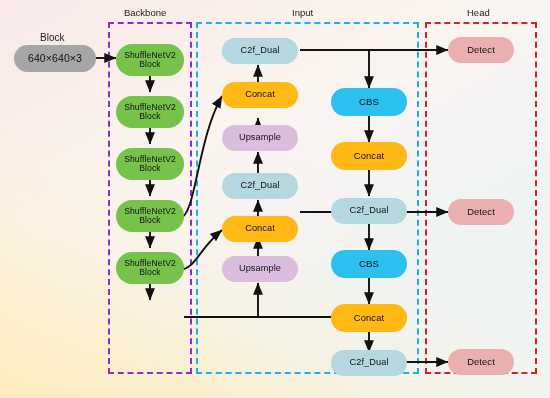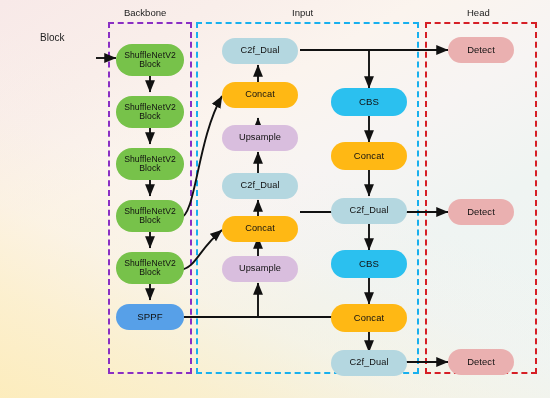--- a/index.html
+++ b/index.html
@@ -125,43 +125,43 @@
       <path d="M300,212 L369,212"></path>
       <path d="M184,317 L369,317"></path>
     </g>
 
     <g stroke="#111111" stroke-width="1.9" fill="none" marker-end="url(#arw)">
       <path d="M300,317 L352,317"></path>
     </g>
   </svg>
 
   <div class="group-label" style="left:40px; top:32px; font-size:10px;">Block</div>
+  <div class="node" style="left:14px; top:45px; width:82px; height:27px; border-radius:13.5px; background:#a6a6a6; font-size:10.5px;">
+    <span>640×640×3</span>
+  </div>
 
   <div class="node" style="left:116px; top:44px; width:68px; height:32px; border-radius:16px; background:#77c24a; font-size:8.6px; flex-direction:column;">
     <span>ShuffleNetV2</span>
     <span>Block</span>
   </div>
   <div class="node" style="left:116px; top:96px; width:68px; height:32px; border-radius:16px; background:#77c24a; font-size:8.6px; flex-direction:column;">
     <span>ShuffleNetV2</span>
     <span>Block</span>
   </div>
   <div class="node" style="left:116px; top:148px; width:68px; height:32px; border-radius:16px; background:#77c24a; font-size:8.6px; flex-direction:column;">
     <span>ShuffleNetV2</span>
     <span>Block</span>
   </div>
   <div class="node" style="left:116px; top:200px; width:68px; height:32px; border-radius:16px; background:#77c24a; font-size:8.6px; flex-direction:column;">
     <span>ShuffleNetV2</span>
     <span>Block</span>
   </div>
   <div class="node" style="left:116px; top:252px; width:68px; height:32px; border-radius:16px; background:#77c24a; font-size:8.6px; flex-direction:column;">
     <span>ShuffleNetV2</span>
     <span>Block</span>
-  </div>
-  <div class="node" style="left:116px; top:304px; width:68px; height:26px; border-radius:13px; background:#57a0e8; font-size:9.6px;">
-    <span>SPPF</span>
   </div>
 
   <div class="node" style="left:222px; top:38px; width:76px; height:26px; border-radius:13px; background:#b4d7e0; font-size:9.2px;">
     <span>C2f_Dual</span>
   </div>
   <div class="node" style="left:222px; top:82px; width:76px; height:26px; border-radius:13px; background:#ffb814; font-size:9.2px;">
     <span>Concat</span>
   </div>
   <div class="node" style="left:222px; top:125px; width:76px; height:26px; border-radius:13px; background:#d9bede; font-size:9.2px;">
     <span>Upsample</span>

